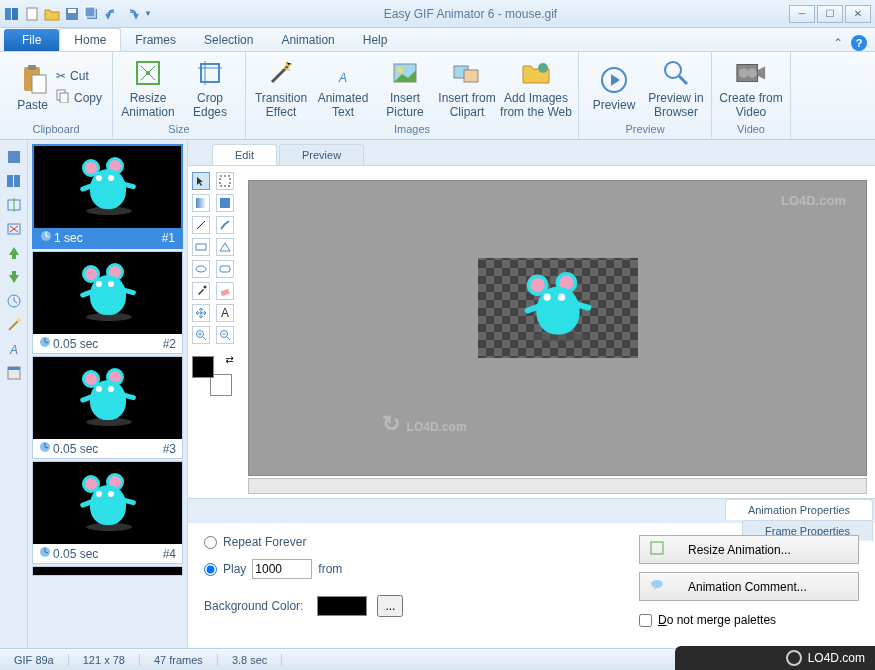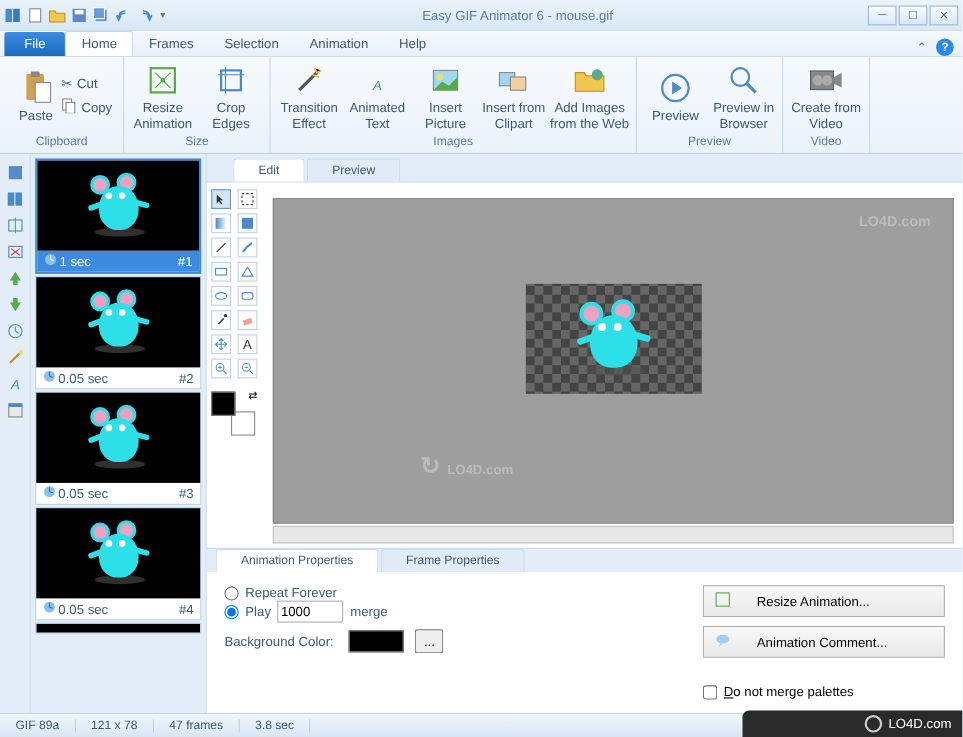--- a/index.html
+++ b/index.html
@@ -60,23 +60,23 @@
 .swatch-fg { position: absolute; width: 22px; height: 22px; background: #000; border: 1px solid #888; top: 0; left: 0; }
 .swatch-bg { position: absolute; width: 22px; height: 22px; background: #fff; border: 1px solid #888; bottom: 0; right: 0; }
 
 .canvas-wrap { flex: 1; display: flex; flex-direction: column; padding: 14px 8px 4px 4px; }
 .canvas { flex: 1; background: #9e9e9e; border: 1px solid #888; display: flex; align-items: center; justify-content: center; position: relative; }
 .canvas .watermark { position: absolute; color: rgba(255,255,255,0.3); font-size: 22px; font-weight: bold; }
 .canvas .img { width: 160px; height: 100px; background: repeating-conic-gradient(#666 0% 25%, #444 0% 50%) 50% / 16px 16px; display: flex; align-items: center; justify-content: center; margin-top: -40px; }
 .scrollbar-h { height: 16px; background: #e8e8e8; border: 1px solid #c0c0c0; margin-top: 2px; }
 
 .props { height: 150px; background: #fff; border-top: 1px solid #c8dae8; display: flex; flex-direction: column; flex-shrink: 0; }
-.props-tabs { height: 24px; display: flex; align-items: flex-end; background: #e3edf7; padding-left: 8px; }
+.props-tabs { height: 24px; display: flex; align-items: flex-end; background: #e3edf7; padding-left: 8px; flex-direction: column; }
 .props-body { flex: 1; padding: 12px 16px; display: flex; }
-.props-left { flex: 1; display: flex; flex-direction: column; gap: 0; color: #3a5a7a; }
+.props-left { flex: 1; display: flex; flex-direction: column; gap: 10px; color: #3a5a7a; }
 .props-right { width: 220px; display: flex; flex-direction: column; gap: 8px; align-items: stretch; }
 .prop-btn { padding: 5px 10px; background: linear-gradient(#f8f8f8,#e8e8e8); border: 1px solid #b0b0b0; cursor: pointer; text-align: left; display: flex; align-items: center; gap: 24px; }
 .radio-row { display: flex; align-items: center; gap: 6px; }
 .num-input { width: 60px; border: 1px solid #b0b0b0; padding: 2px; }
 
 
 .statusbar { height: 22px; background: linear-gradient(#f0f6fc, #d8e6f3); border-top: 1px solid #b8d0e8; display: flex; align-items: center; }
 .status-cell { padding: 0 14px; border-right: 1px solid #c0d0e0; color: #3a5a7a; font-size: 11px; }
 
 
@@ -606,21 +606,21 @@
       <div class="props-body">
         <div class="props-left">
           <div class="radio-row">
               <input type="radio" name="rpt" style="">
               <span>Repeat Forever</span>
             </div>
           <div class="radio-row">
               <input type="radio" name="rpt" checked="" style="">
               <span>Play</span> 
               <input class="num-input" value="1000" style=""> 
-              <span>merge</span>
+              <span>from</span>
             </div>
           <div class="radio-row" style="margin-top:6px;">
               <span>Background Color:</span> 
               <div style="width:50px;height:20px;background:#000;border:1px solid #888;margin-left:8px;"></div> 
               <button style="margin-left:4px;padding:2px 6px;">...</button>
             </div>
         </div>
         <div class="props-right">
           <button class="prop-btn">
               <span><svg width="14" height="14">
@@ -628,21 +628,21 @@
                 </svg></span>
               <span>Resize Animation...</span>
             </button>
           <button class="prop-btn">
               <span><svg width="14" height="14">
                   <ellipse cx="7" cy="6" rx="6" ry="4" fill="#a0d0f0"></ellipse>
                   <path d="M5 10 L3 13 L7 10" fill="#a0d0f0"></path>
                 </svg></span>
               <span>Animation Comment...</span>
             </button>
-          <div class="radio-row" style="margin-top:16px;">
+          <div class="radio-row" style="margin-top:4px;">
               <input type="checkbox" style="">
               <span><u>D</u>o not merge palettes</span>
             </div>
         </div>
       </div>
     </div>
   </div>
 </div>
 
 <div class="statusbar">

